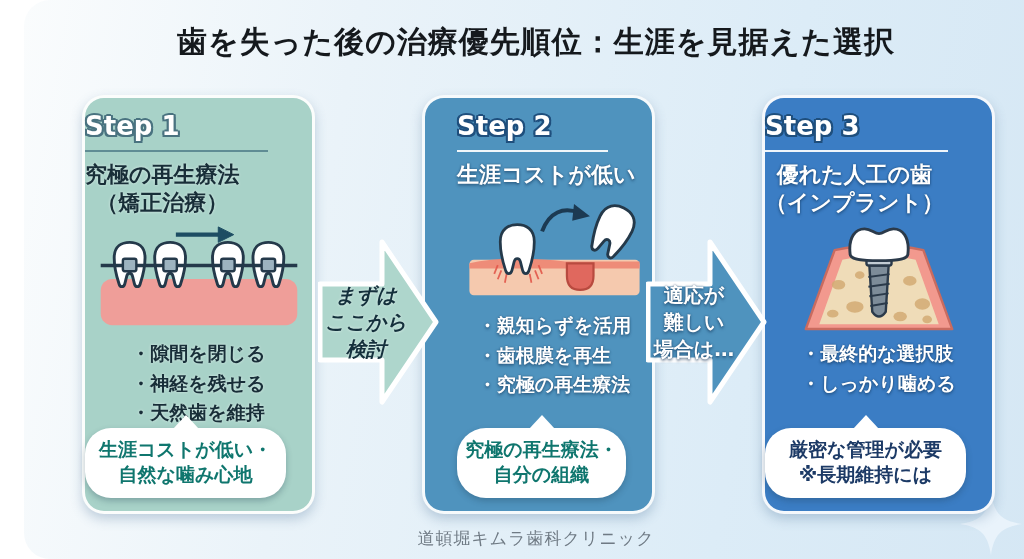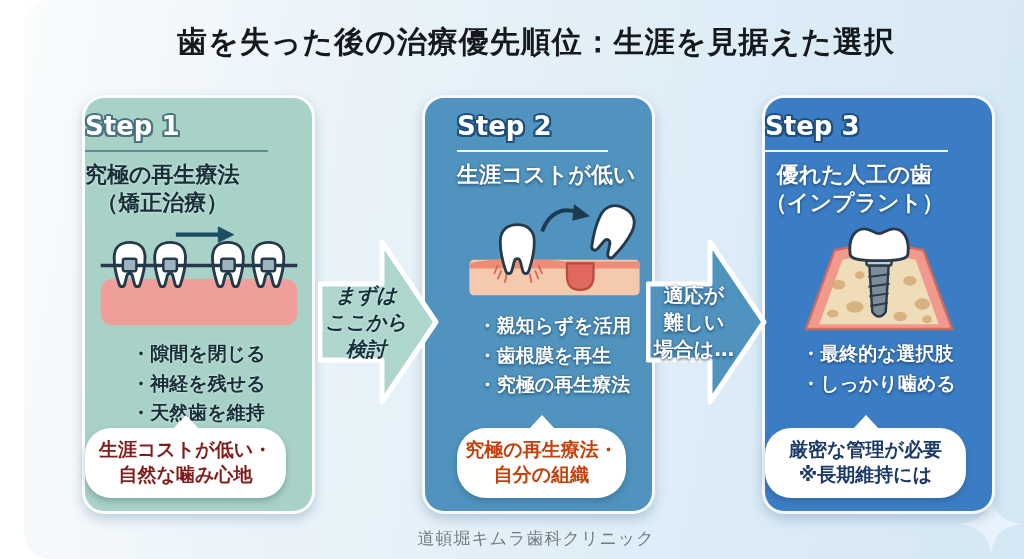--- a/index.html
+++ b/index.html
@@ -53,22 +53,22 @@
     background:var(--bubble-bg,#ffffff); border-radius:26px;
     padding:9px 4px 11px; text-align:center;
     font-size:19px; font-weight:800; line-height:1.32;
     box-shadow:0 3px 6px rgba(30,60,80,.3);
   }
   .bubble::before {
     content:""; position:absolute; top:-13px; left:50%; transform:translateX(-50%);
     width:0; height:0; border-left:13px solid transparent; border-right:13px solid transparent;
     border-bottom:14px solid var(--bubble-bg,#ffffff);
   }
-  .bubble.b1 { color:#7f1d1d; }
-  .bubble.b2 { color:#c2410c;border-radius:29px; }
+  .bubble.b1 { color:#0f766e; }
+  .bubble.b2 { color:#0f766e;border-radius:29px; }
   .bubble.b3 { color:#1c3a66; }
 
   
   .arrow { position:absolute; top:222px; width:122px; height:200px; z-index:2; }
   .arrow svg { position:absolute; inset:0; }
   .arrow-1 { left:294px;font-style:italic; }
   .arrow-2 { left:622px; }
   .arrow-label {
     position:absolute; left:0; top:0; width:96px; height:100%;
     display:flex; flex-direction:column; align-items:center; justify-content:center;

